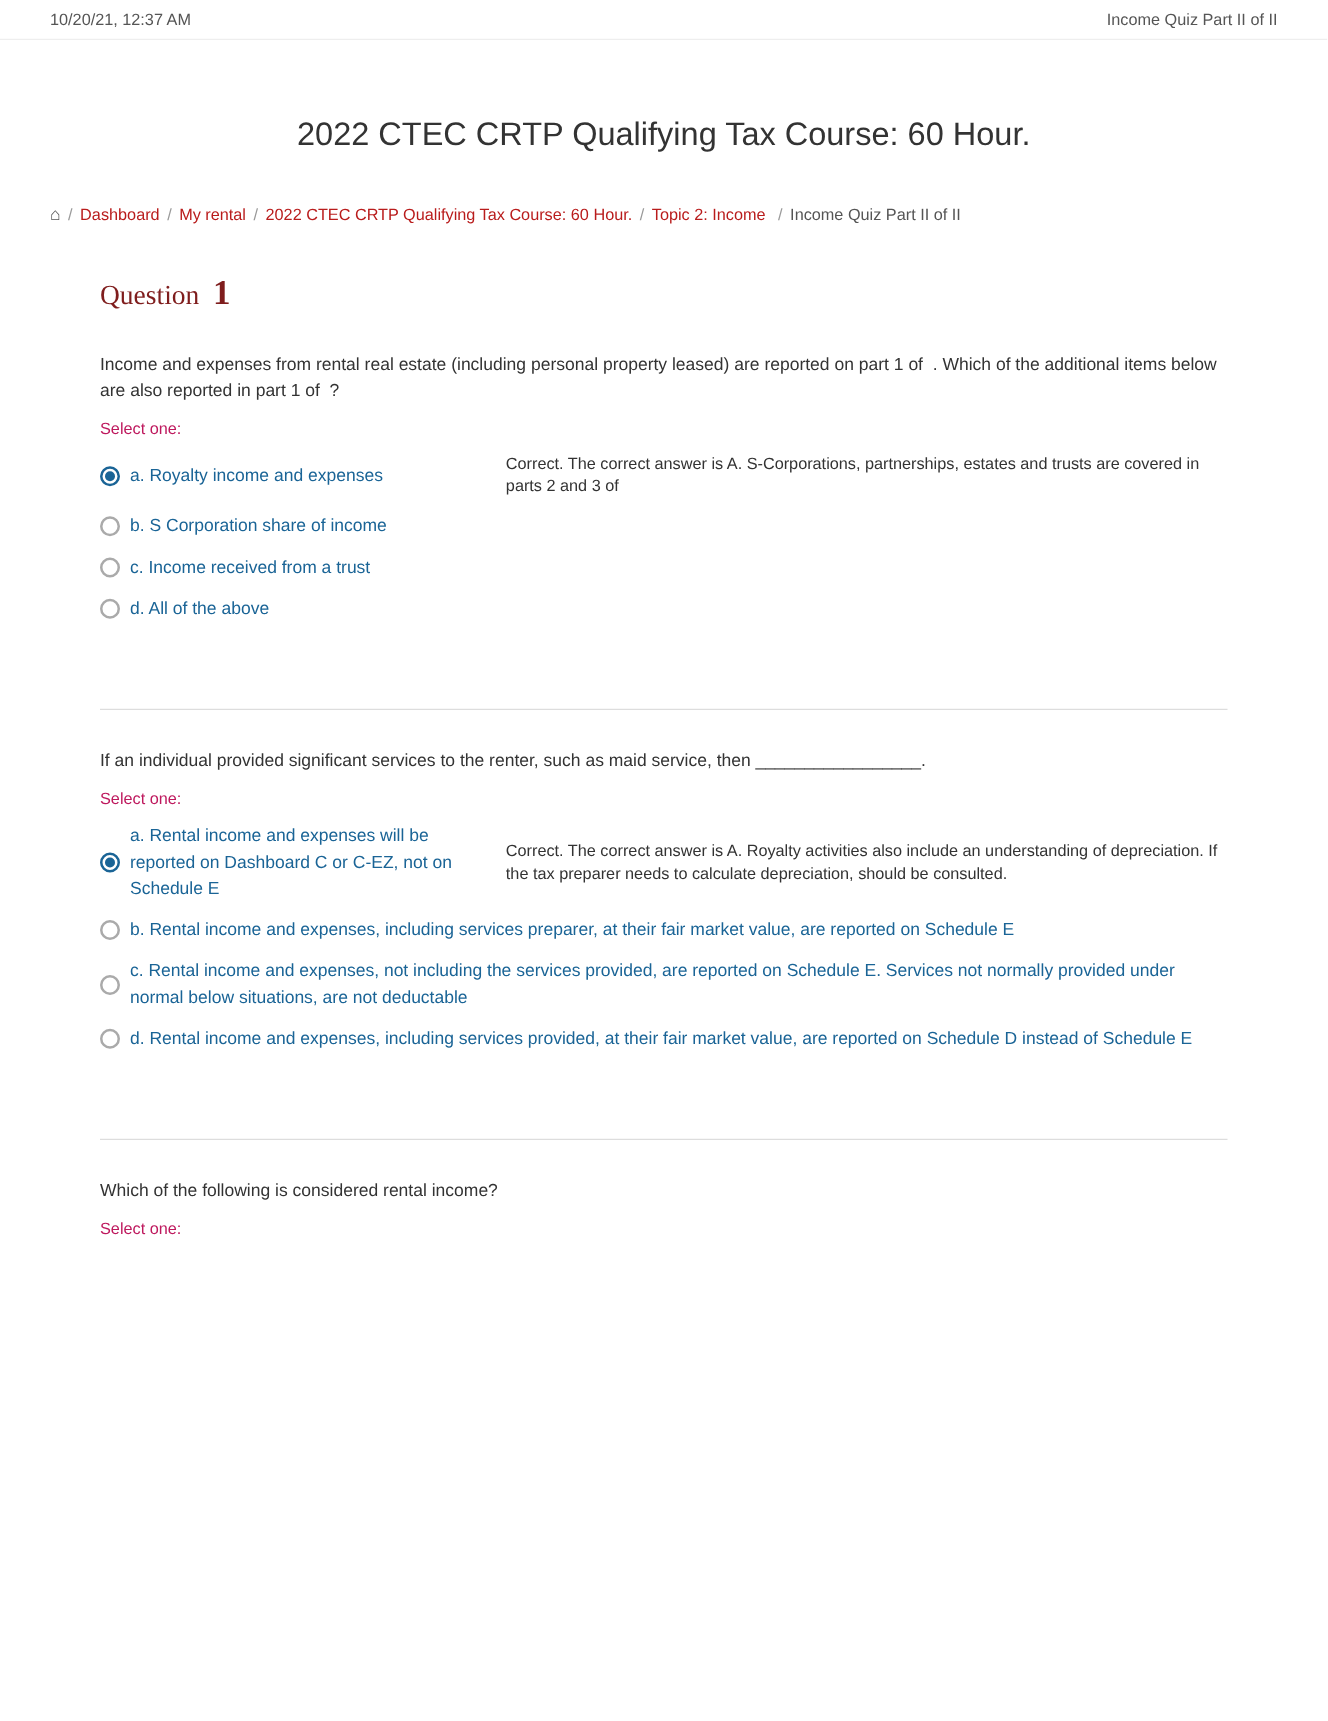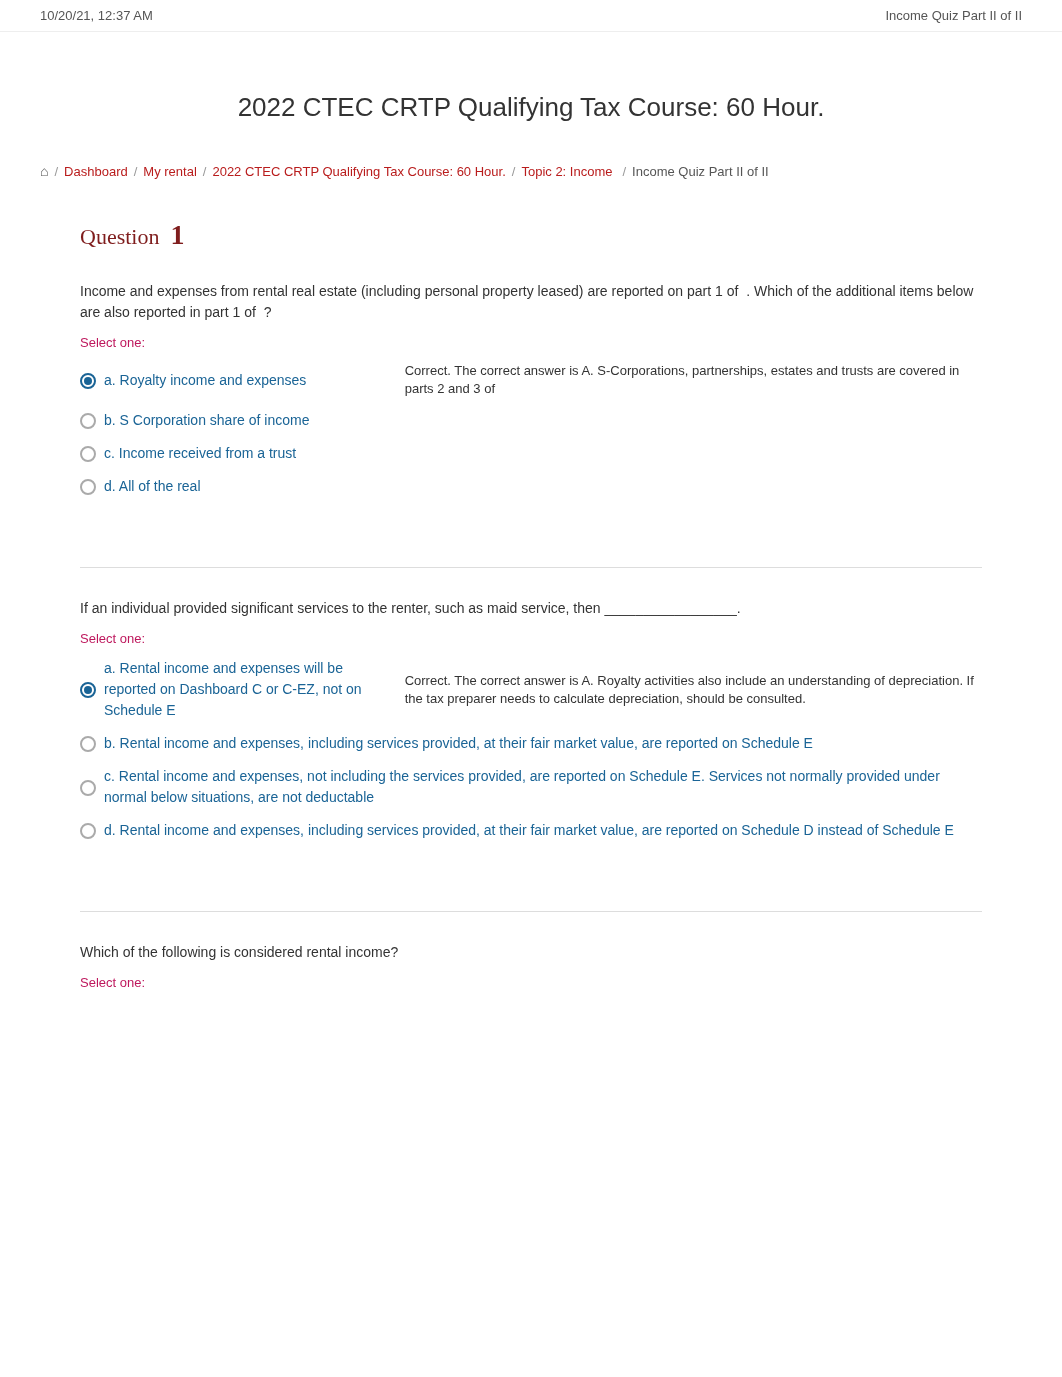--- a/index.html
+++ b/index.html
@@ -177,40 +177,40 @@
     <div class="option-row">
       <div class="option-radio"></div>
       <span class="option-text">b. S Corporation share of income</span>
     </div>
     <div class="option-row">
       <div class="option-radio"></div>
       <span class="option-text">c. Income received from a trust</span>
     </div>
     <div class="option-row">
       <div class="option-radio"></div>
-      <span class="option-text">d. All of the real</span>
+      <span class="option-text">d. All of the above</span>
     </div>
   </div>
 
   <hr class="divider">
 
   <div class="question-block">
     <div class="question-text">
       If an individual provided significant services to the renter, such as maid service, then _________________.
     </div>
     <div class="select-one-label">Select one:</div>
 
     <div class="option-row">
       <div class="option-radio selected"></div>
       <span class="option-text">a. Rental income and expenses will be reported on Dashboard C or C-EZ, not on Schedule E</span>
       <span class="correct-feedback">Correct. The correct answer is A. Royalty activities also include an understanding of depreciation. If the tax preparer needs to calculate depreciation, should be consulted.</span>
     </div>
     <div class="option-row">
       <div class="option-radio"></div>
-      <span class="option-text">b. Rental income and expenses, including services provided, at their fair market value, are reported on Schedule E</span>
+      <span class="option-text">b. Rental income and expenses, including services preparer, at their fair market value, are reported on Schedule E</span>
     </div>
     <div class="option-row">
       <div class="option-radio"></div>
       <span class="option-text">c. Rental income and expenses, not including the services provided, are reported on Schedule E. Services not normally provided under normal below situations, are not deductable</span>
     </div>
     <div class="option-row">
       <div class="option-radio"></div>
       <span class="option-text">d. Rental income and expenses, including services provided, at their fair market value, are reported on Schedule D instead of Schedule E</span>
     </div>
   </div>

